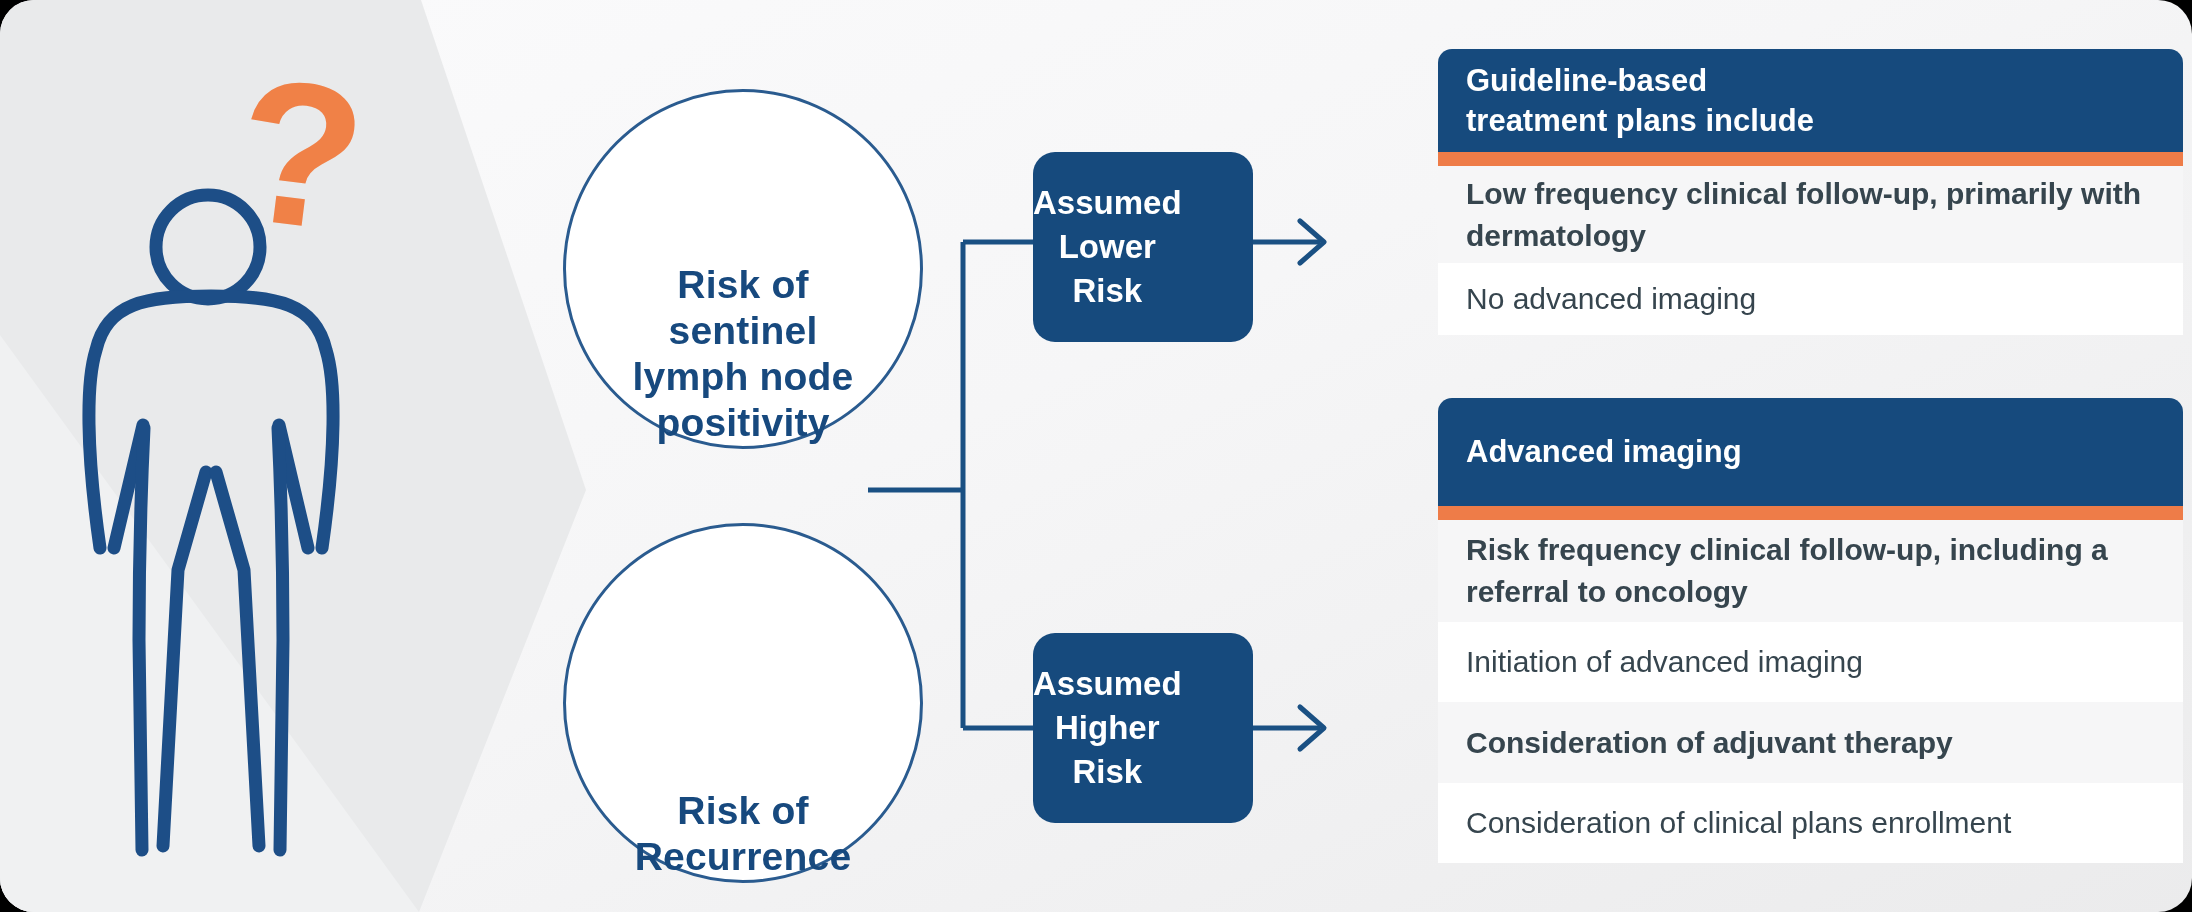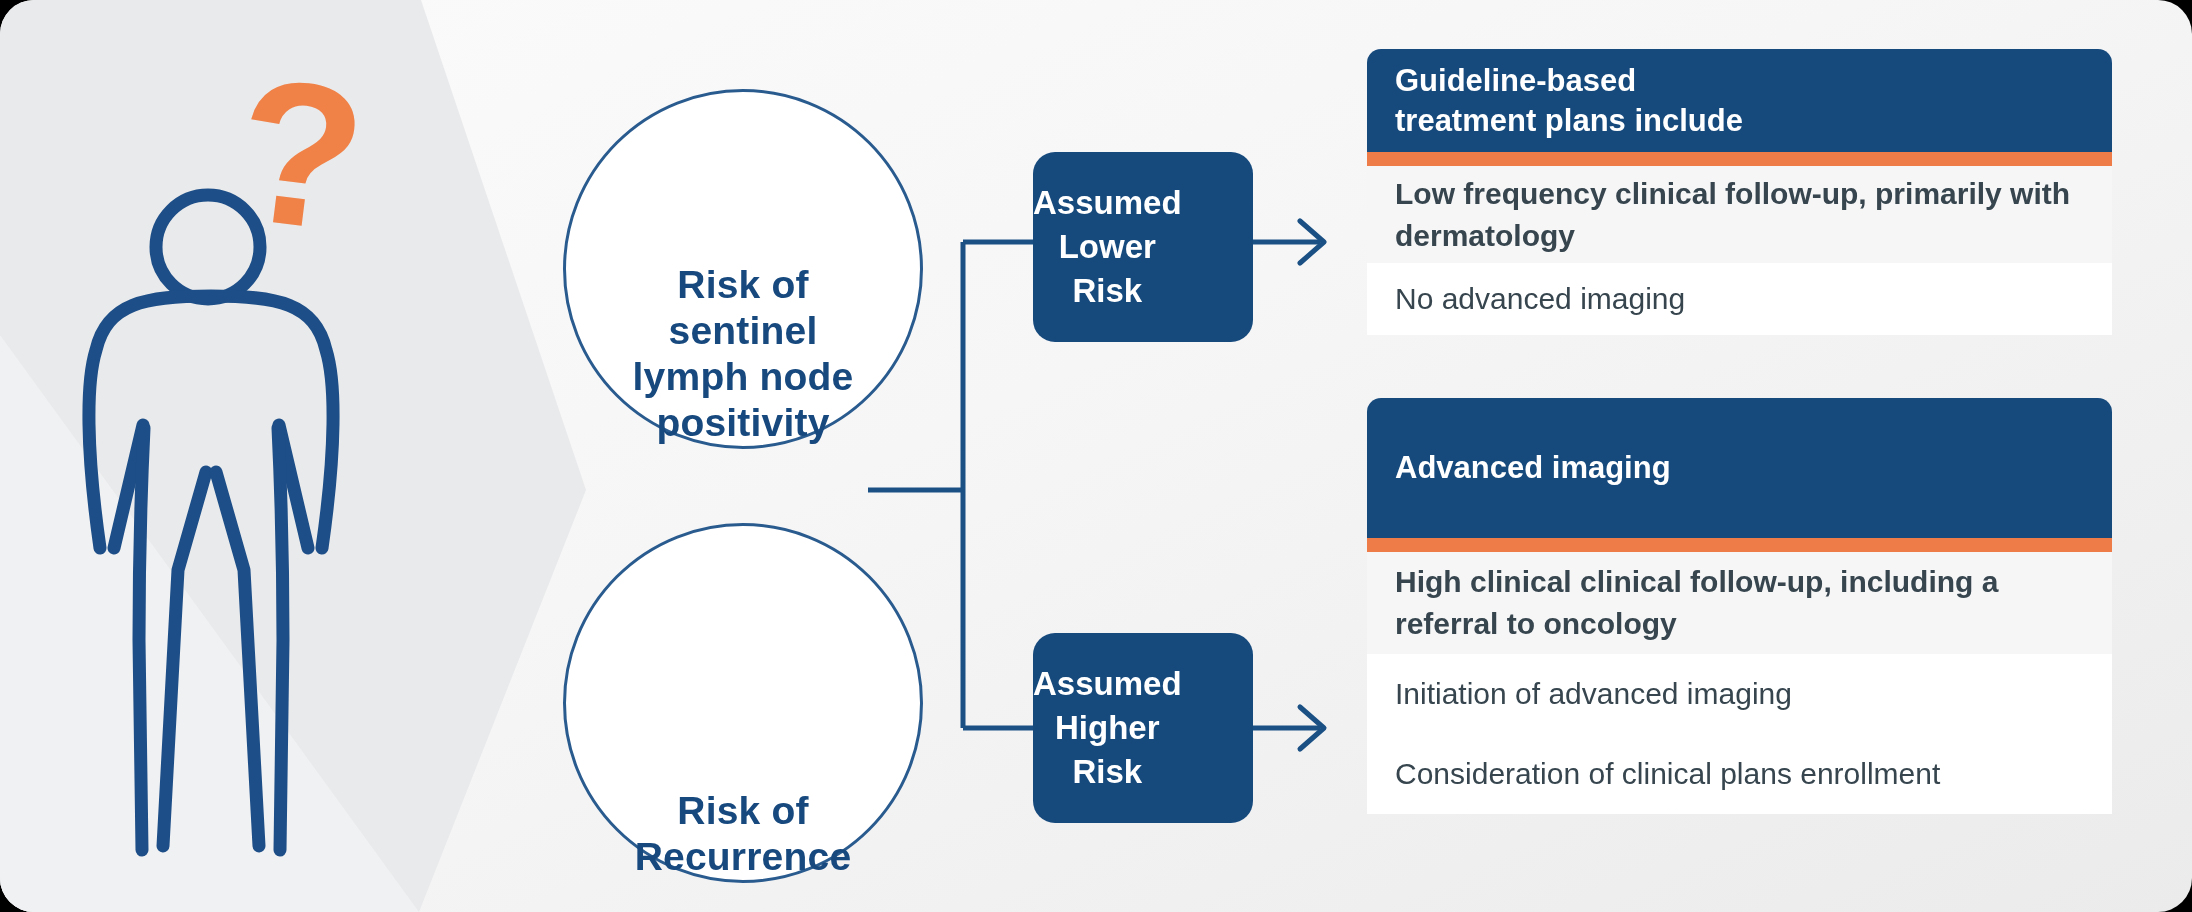--- a/index.html
+++ b/index.html
@@ -29,32 +29,32 @@
   .connectors{position:absolute;left:0;top:0;width:2192px;height:912px;pointer-events:none;}
 
   
   .risk-box{position:absolute;width:220px;height:190px;background:#164a7d;border-radius:22px;
             display:flex;align-items:center;text-align:center;}
   .risk-box .lbl{white-space:pre-line;color:#ffffff;font-weight:700;font-size:33px;line-height:44px;}
   .box-lower{left:1033px;top:152px;}
   .box-higher{left:1033px;top:633px;}
 
   
-  .panel{position:absolute;left:1367px;width:745px;}
+  .panel{position:absolute;left:1438px;width:745px;}
   .panel-header{background:#164a7d;border-radius:14px 14px 0 0;display:flex;align-items:center;
                 padding:0 30px 0 28px;box-sizing:border-box;}
   .panel-header .lbl{white-space:pre-line;color:#ffffff;font-weight:700;font-size:31px;line-height:40px;}
   .panel-stripe{height:14px;background:#ee7c48;}
   .panel-row{display:flex;align-items:center;padding:0 24px 0 28px;box-sizing:border-box;
              color:#36454e;font-size:30px;line-height:42px;font-weight:400;}
   .row-gray{background:#f6f6f7;font-weight:bold;}
   .row-white{background:#ffffff;}
 
   .p1{top:49px;}  .p1 .panel-header{height:103px;}
-  .p2{top:398px;} .p2 .panel-header{height:140px;}
+  .p2{top:398px;} .p2 .panel-header{height:108px;}
   .p1 .r0{height:97px;} .p1 .r1{height:72px;}
   .p2 .r0{height:102px;} .p2 .r1{height:80px;} .p2 .r2{height:81px;} .p2 .r3{height:80px;}
 </style>
 </head>
 <body>
 
 <div class="stage">
   <div class="card">
 
     <svg class="wedge-svg" viewBox="0 0 2192 912">
@@ -117,19 +117,20 @@
       <div class="panel-stripe"></div>
       <div class="panel-row row-gray r0">Low frequency clinical follow-up, primarily with dermatology</div>
       <div class="panel-row row-white r1">No advanced imaging</div>
     </section>
 
     <section class="panel p2">
       <div class="panel-header">
         <div class="lbl">Advanced imaging</div>
       </div>
       <div class="panel-stripe"></div>
-      <div class="panel-row row-gray r0">High clinical clinical follow-up, including a referral to oncology</div>
+      <div class="panel-row row-gray r0">Risk frequency clinical follow-up, including a referral to oncology</div>
       <div class="panel-row row-white r1">Initiation of advanced imaging</div>
+      <div class="panel-row row-gray r2">Consideration of adjuvant therapy</div>
       <div class="panel-row row-white r3">Consideration of clinical plans enrollment</div>
     </section>
 
   </div>
 </div>
 
 </body></html>

